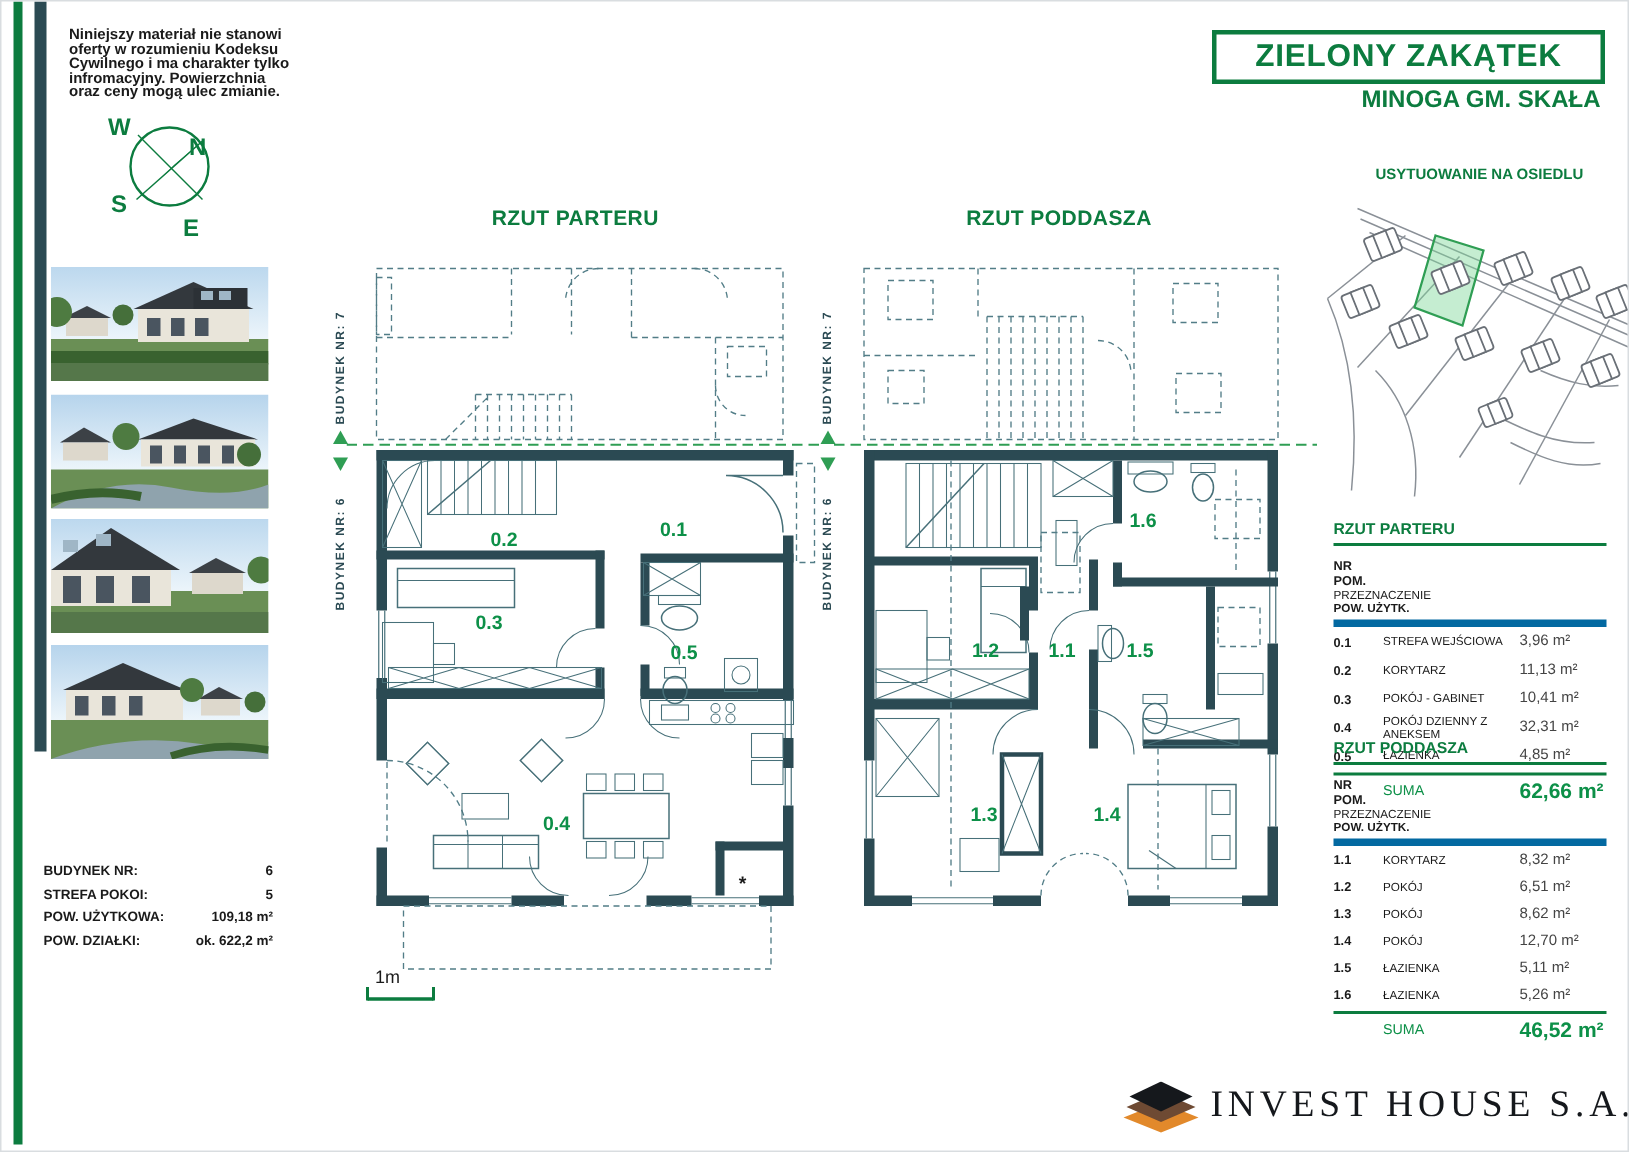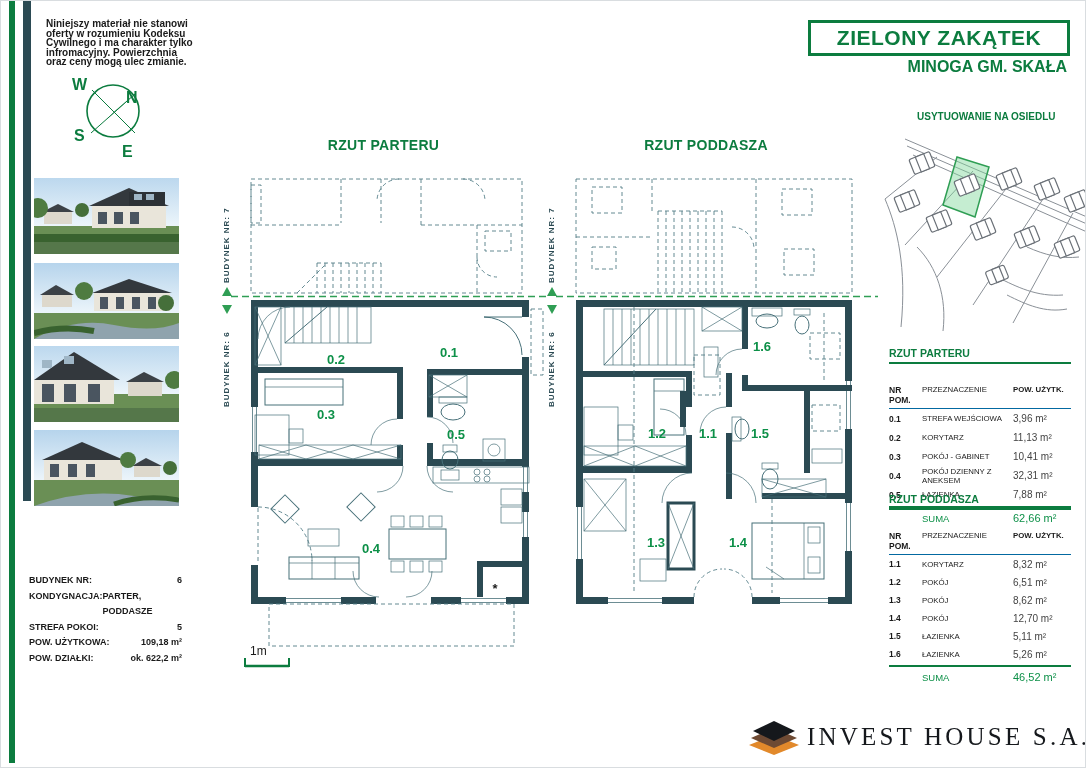--- a/index.html
+++ b/index.html
@@ -37,28 +37,28 @@
   text.star{font:bold 13px "Liberation Sans",sans-serif;fill:#1a1a1a;text-anchor:middle;}
   
   .title-box{left:807px;top:19px;width:256px;height:30px;border:3px solid #0c7c3f;display:flex;align-items:center;justify-content:center;}
   .title-box span{font-size:21px;font-weight:bold;color:#0c7c3f;letter-spacing:.5px;}
   .subtitle{right:18px;text-align:right;font-size:16px;font-weight:bold;color:#0c7c3f;width:320px;}
   .siteplan-title{left:886px;top:110px;font-size:10px;font-weight:bold;color:#0c7c3f;margin-left:30px;}
   
   .tbl{width:182px;}
   .tbl-title{font-size:10.5px;font-weight:bold;color:#0c7c3f;padding-bottom:3px;}
   .tbl-line{height:0;border-top:2px solid #0c7c3f;}
-  .tbl-head{display:flex;font-size:7.8px;font-weight:bold;color:#1a1a1a;padding:21px 0 3px 0;border-bottom:1px solid #0369a1;}
+  .tbl-head{display:flex;font-size:7.8px;font-weight:bold;color:#1a1a1a;padding:8px 0 3px 0;border-bottom:5px solid #0369a1;flex-direction:column;}
   .tbl-row{display:flex;align-items:center;height:19px;}
   .c1{width:33px;font-size:8.5px;font-weight:bold;color:#1a1a1a;}
   .c2{flex:1;font-size:7.8px;font-weight:normal;color:#1a1a1a;}
   .c3{width:58px;text-align:left;font-size:10px;color:#444;}
   .tbl-suma{display:flex;align-items:center;height:20px;border-top:2px solid #0c7c3f;margin-top:2px;}
   .tbl-suma .c2{color:#0d9048;font-size:9.5px;}
-  .tbl-suma .c3{color:#0d9048;font-size:11px;}
+  .tbl-suma .c3{color:#0d9048;font-size:14px;font-weight:bold;}
   
   .contact-box{left:886px;top:667px;width:182px;border:2px solid #111;text-align:center;padding:4px 2px 4px 2px;}
   .contact-line1{font-size:12.5px;font-weight:bold;color:#111;line-height:14px;}
   .contact-line{font-size:8.8px;font-weight:bold;color:#111;line-height:10.5px;}
   .logo-text{left:806px;top:722px;font-family:"Liberation Serif",serif;font-size:25px;color:#15181c;
              letter-spacing:3.2px;white-space:nowrap;}
 </style>
 </head>
 <body>
 
@@ -168,24 +168,20 @@
     <path d="M0,76 Q50,58 100,66 T145,64 V76 Z" fill="#8fa3ad"></path>
     <path d="M80,74 Q110,64 145,70" stroke="#39622f" stroke-width="5" fill="none"></path>
   </svg>
 
   <div class="abs binfo">
     <div class="binfo-row">
         <span>BUDYNEK NR:</span>
         <span>6</span>
       </div>
     <div class="binfo-row">
-        <span>KONDYGNACJA:</span>
-        <span>PARTER, PODDASZE</span>
-      </div>
-    <div class="binfo-row">
         <span>STREFA POKOI:</span>
         <span>5</span>
       </div>
     <div class="binfo-row">
         <span>POW. UŻYTKOWA:</span>
         <span>109,18 m²</span>
       </div>
     <div class="binfo-row">
         <span>POW. DZIAŁKI:</span>
         <span>ok. 622,2 m²</span>
@@ -515,21 +511,21 @@
         <span class="c3">10,41 m²</span>
       </div>
     <div class="tbl-row">
         <span class="c1">0.4</span>
         <span class="c2">POKÓJ DZIENNY Z ANEKSEM</span>
         <span class="c3">32,31 m²</span>
       </div>
     <div class="tbl-row">
         <span class="c1">0.5</span>
         <span class="c2">ŁAZIENKA</span>
-        <span class="c3">7,88 m²</span>
+        <span class="c3">4,85 m²</span>
       </div>
     <div class="tbl-suma">
         <span class="c1"></span>
         <span class="c2">SUMA</span>
         <span class="c3">62,66 m²</span>
       </div>
   </div>
 
   <div class="abs tbl" style="left:888px;top:492px">
     <div class="tbl-title">RZUT PODDASZA</div>

